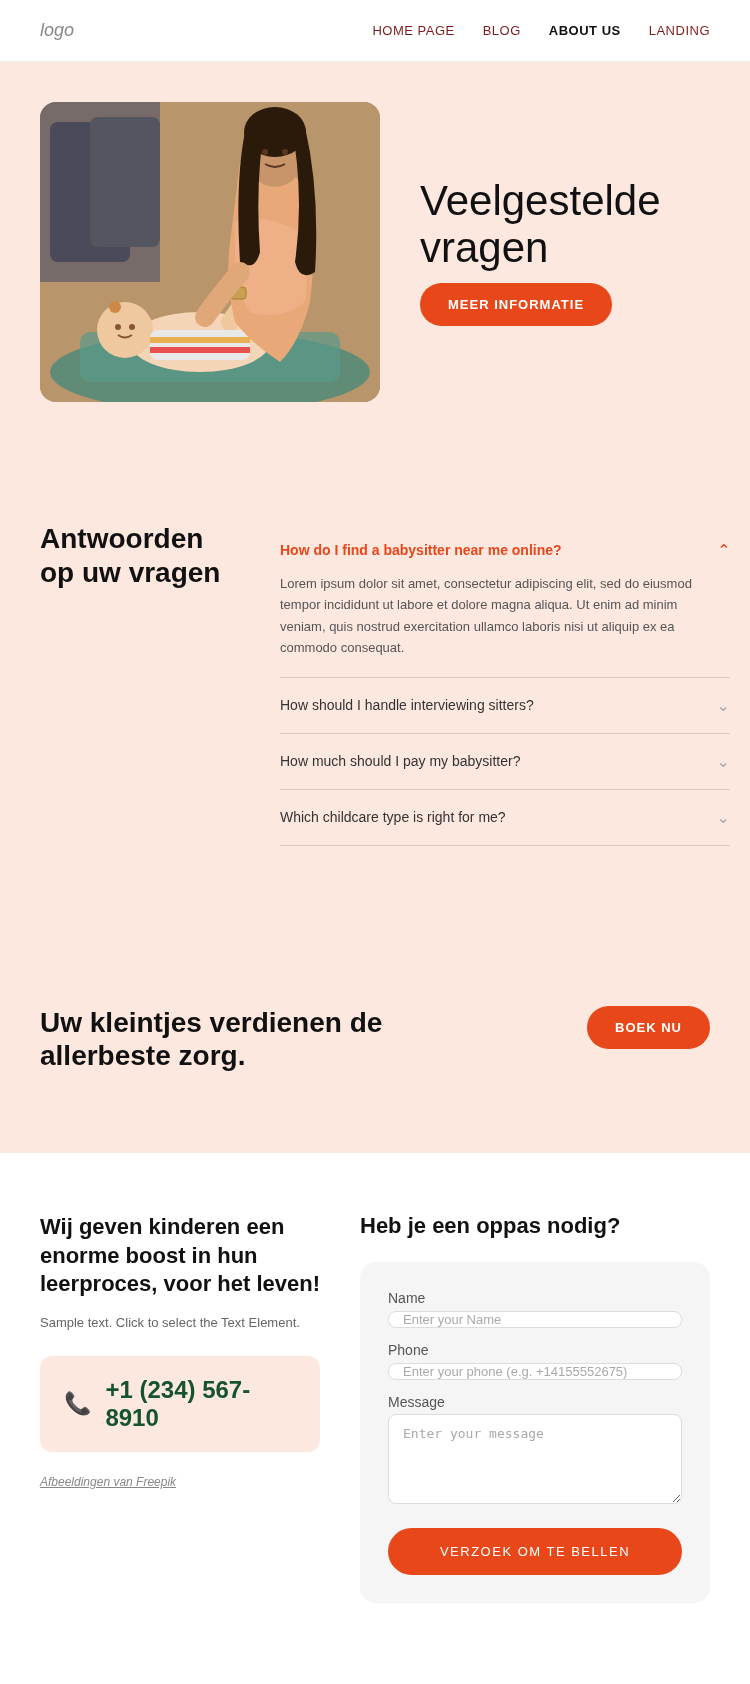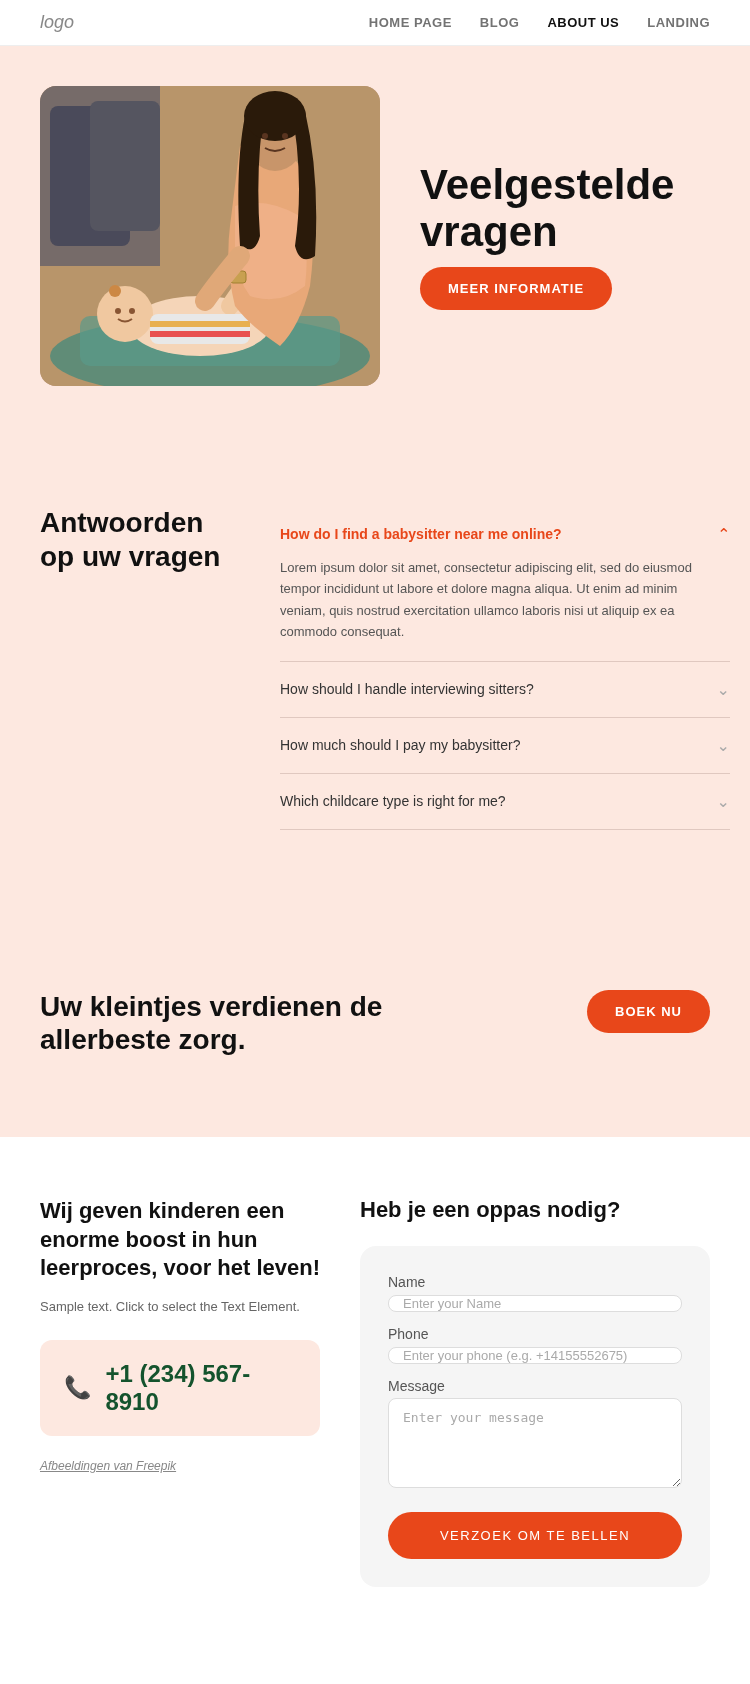--- a/index.html
+++ b/index.html
@@ -2,42 +2,42 @@
 <html lang="nl"><head>
   <meta charset="utf-8">
   <meta name="viewport" content="width=750">
   <style>
     * { margin: 0; padding: 0; box-sizing: border-box; }
     body { font-family: 'Arial', sans-serif; width: 750px; background: #fff; }
 
     
     nav {
       display: flex; align-items: center; justify-content: space-between;
-      padding: 12px 40px; background: #fff; border-bottom: 1px solid #eee;
+      padding: 20px 40px; background: #fff; border-bottom: 1px solid #eee;
     }
     .nav-logo { font-size: 18px; color: #888; font-style: italic; }
     .nav-links { display: flex; gap: 28px; }
-    .nav-link { font-size: 13px; color: #737373; text-decoration: none; font-weight: 700; letter-spacing: 0.5px; cursor: pointer; }
+    .nav-link { font-size: 13px; color: #7f1d1d; text-decoration: none; font-weight: 400; letter-spacing: 0.5px; cursor: pointer; }
     .nav-link.active { color: #111; font-weight: 700; }
 
     
     .hero {
       background: #fde8e0;
       padding: 40px 40px 60px 40px;
       display: flex; align-items: center; gap: 30px;
     }
     .hero-image {
       width: 340px; height: 300px; flex-shrink: 0;
       border-radius: 16px; overflow: hidden;
       background: #c8a090;
       position: relative;
     }
     
     .hero-content { flex: 1; padding-left: 10px; }
-    .hero-title { font-size: 42px; font-weight: 700; color: #111; line-height: 1.1; margin-bottom: 12px; }
+    .hero-title { font-size: 42px; font-weight: 400; color: #111; line-height: 1.1; margin-bottom: 12px; }
     .btn-orange {
       background: #e8471a; color: #fff; border: none;
       padding: 14px 28px; border-radius: 40px; font-size: 13px;
       font-weight: 700; letter-spacing: 1px; cursor: pointer;
       text-transform: uppercase;
     }
 
     
     .faq-section {
       background: #fde8e0;

